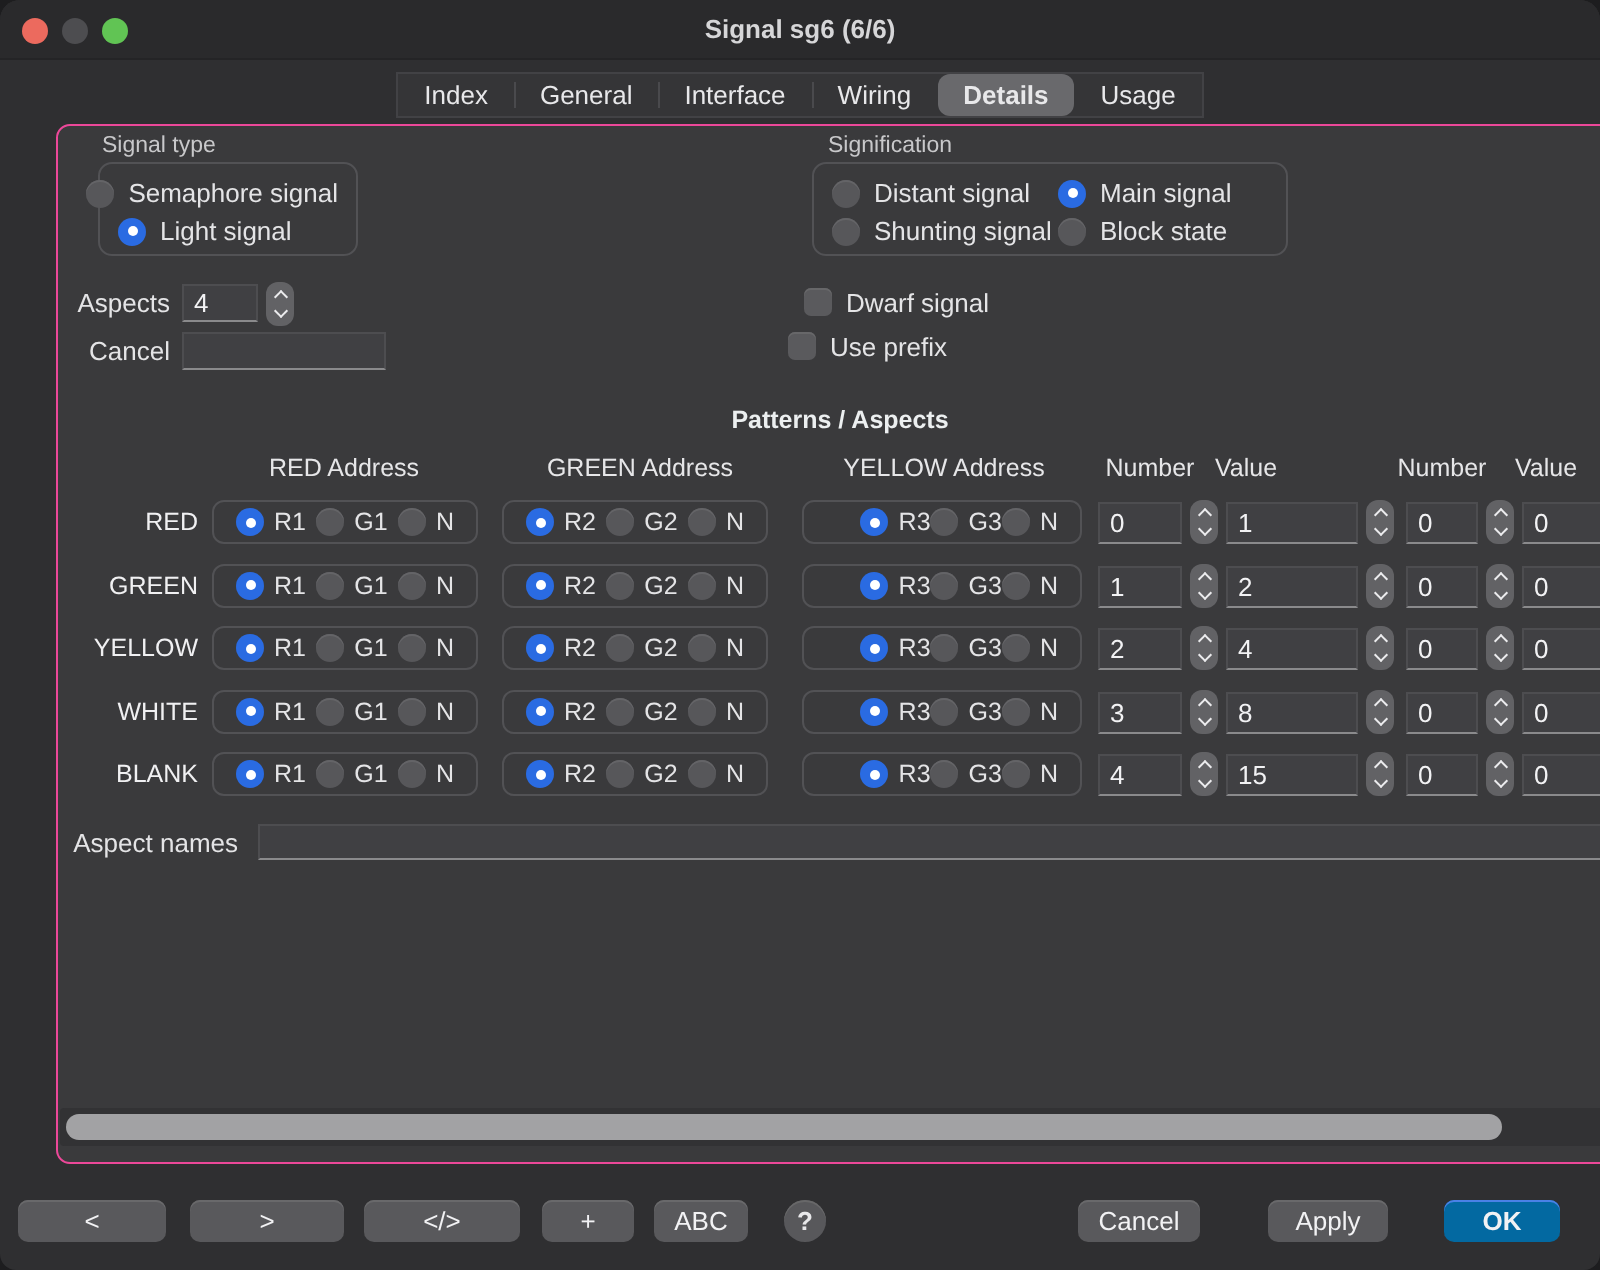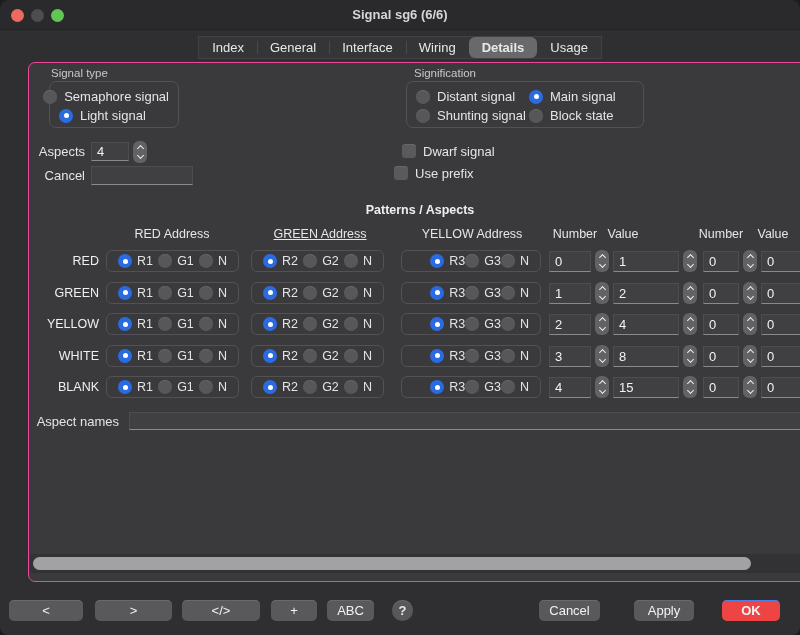--- a/index.html
+++ b/index.html
@@ -81,21 +81,21 @@
   .hscroll-thumb { position:absolute; left:3px; top:3px; width:718px; height:13px;
                    background:#a2a2a4; border-radius:7px; }
   .vscroll-thumb { position:absolute; left:777px; top:101px; width:5px; height:22px;
                    background:#8e8e90; border-radius:2.5px; }
 
   
   .footer { position:absolute; left:0; top:600px; width:800px; height:22px; }
   .fbtn { position:absolute; top:0; height:21px; line-height:21px; text-align:center;
           background:#59595c; border-radius:5px; color:#f2f2f4; font-size:13px;
           box-shadow:inset 0 1px 0 #69696b; }
-  .fbtn.primary { background:#ef4444; box-shadow:inset 0 1px 0 #4a81e6; font-weight:bold; }
+  .fbtn.primary { background:#0369a1; box-shadow:inset 0 1px 0 #4a81e6; font-weight:bold; }
   .help-circle { position:absolute; left:392px; top:0; width:21px; height:21px; border-radius:50%;
                  background:#58585b; text-align:center; line-height:21px; font-weight:bold;
                  color:#e8e8ea; box-shadow:inset 0 1px 0 #686869; }
   .nb-0 { left:9px;   width:74px; }
   .nb-1 { left:95px;  width:77px; }
   .nb-2 { left:182px; width:78px; }
   .nb-3 { left:271px; width:46px; }
   .nb-4 { left:327px; width:47px; font-weight:normal; }
   .ab-0 { left:539px; width:61px; }
   .ab-1 { left:634px; width:60px; }
@@ -171,21 +171,21 @@
       <span>Dwarf signal</span>
     </div>
     <div class="abs radio-item" style="left:365px; top:102px; height:16px;">
       <span class="checkbox"></span>
       <span>Use prefix</span>
     </div>
 
     <div class="ptitle">Patterns / Aspects</div>
     <div class="col-headers">
       <span class="colh" style="left:143px;">RED Address</span>
-      <span class="colh" style="left:291px;text-decoration:underline;">GREEN Address</span>
+      <span class="colh" style="left:291px;">GREEN Address</span>
       <span class="colh" style="left:443px;">YELLOW Address</span>
       <span class="colh" style="left:546px;">Number</span>
       <span class="colh" style="left:594px;">Value</span>
       <span class="colh" style="left:692px;">Number</span>
       <span class="colh" style="left:744px;">Value</span>
     </div>
     <div>
         <div class="prow" style="top: 187px;">
     <div class="prow-label">RED</div>
     <div class="rgroup g1">

